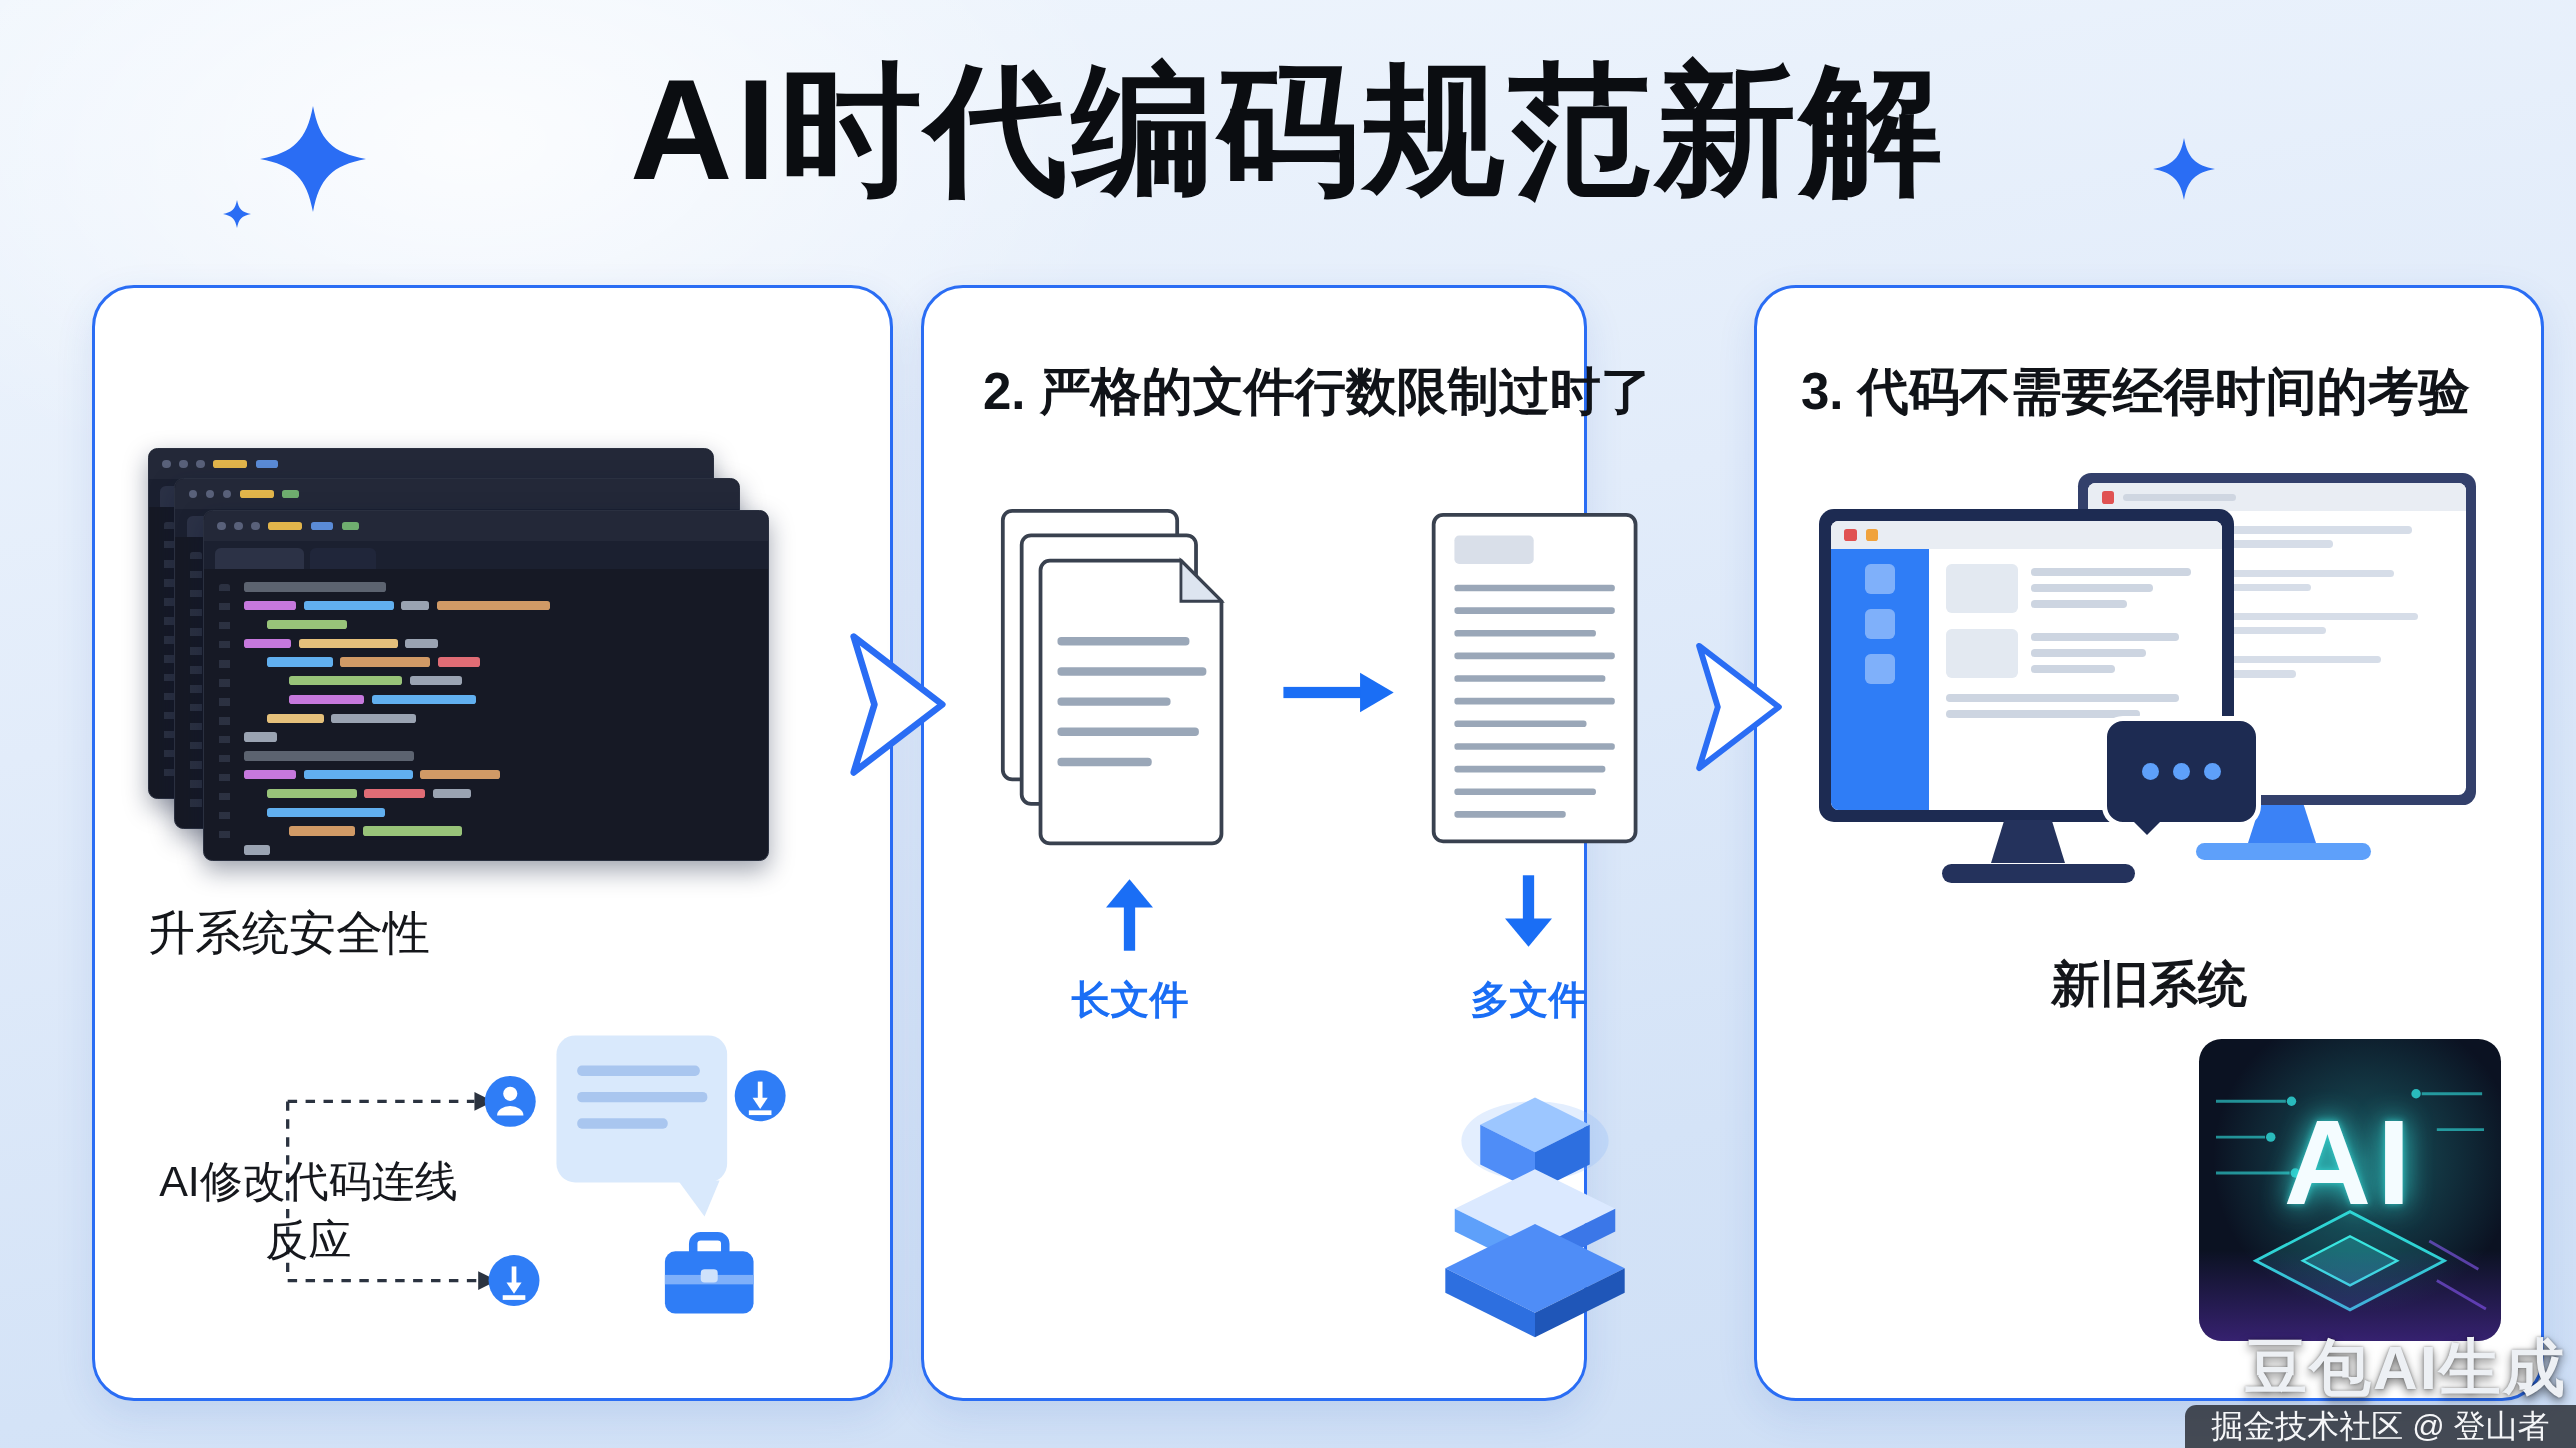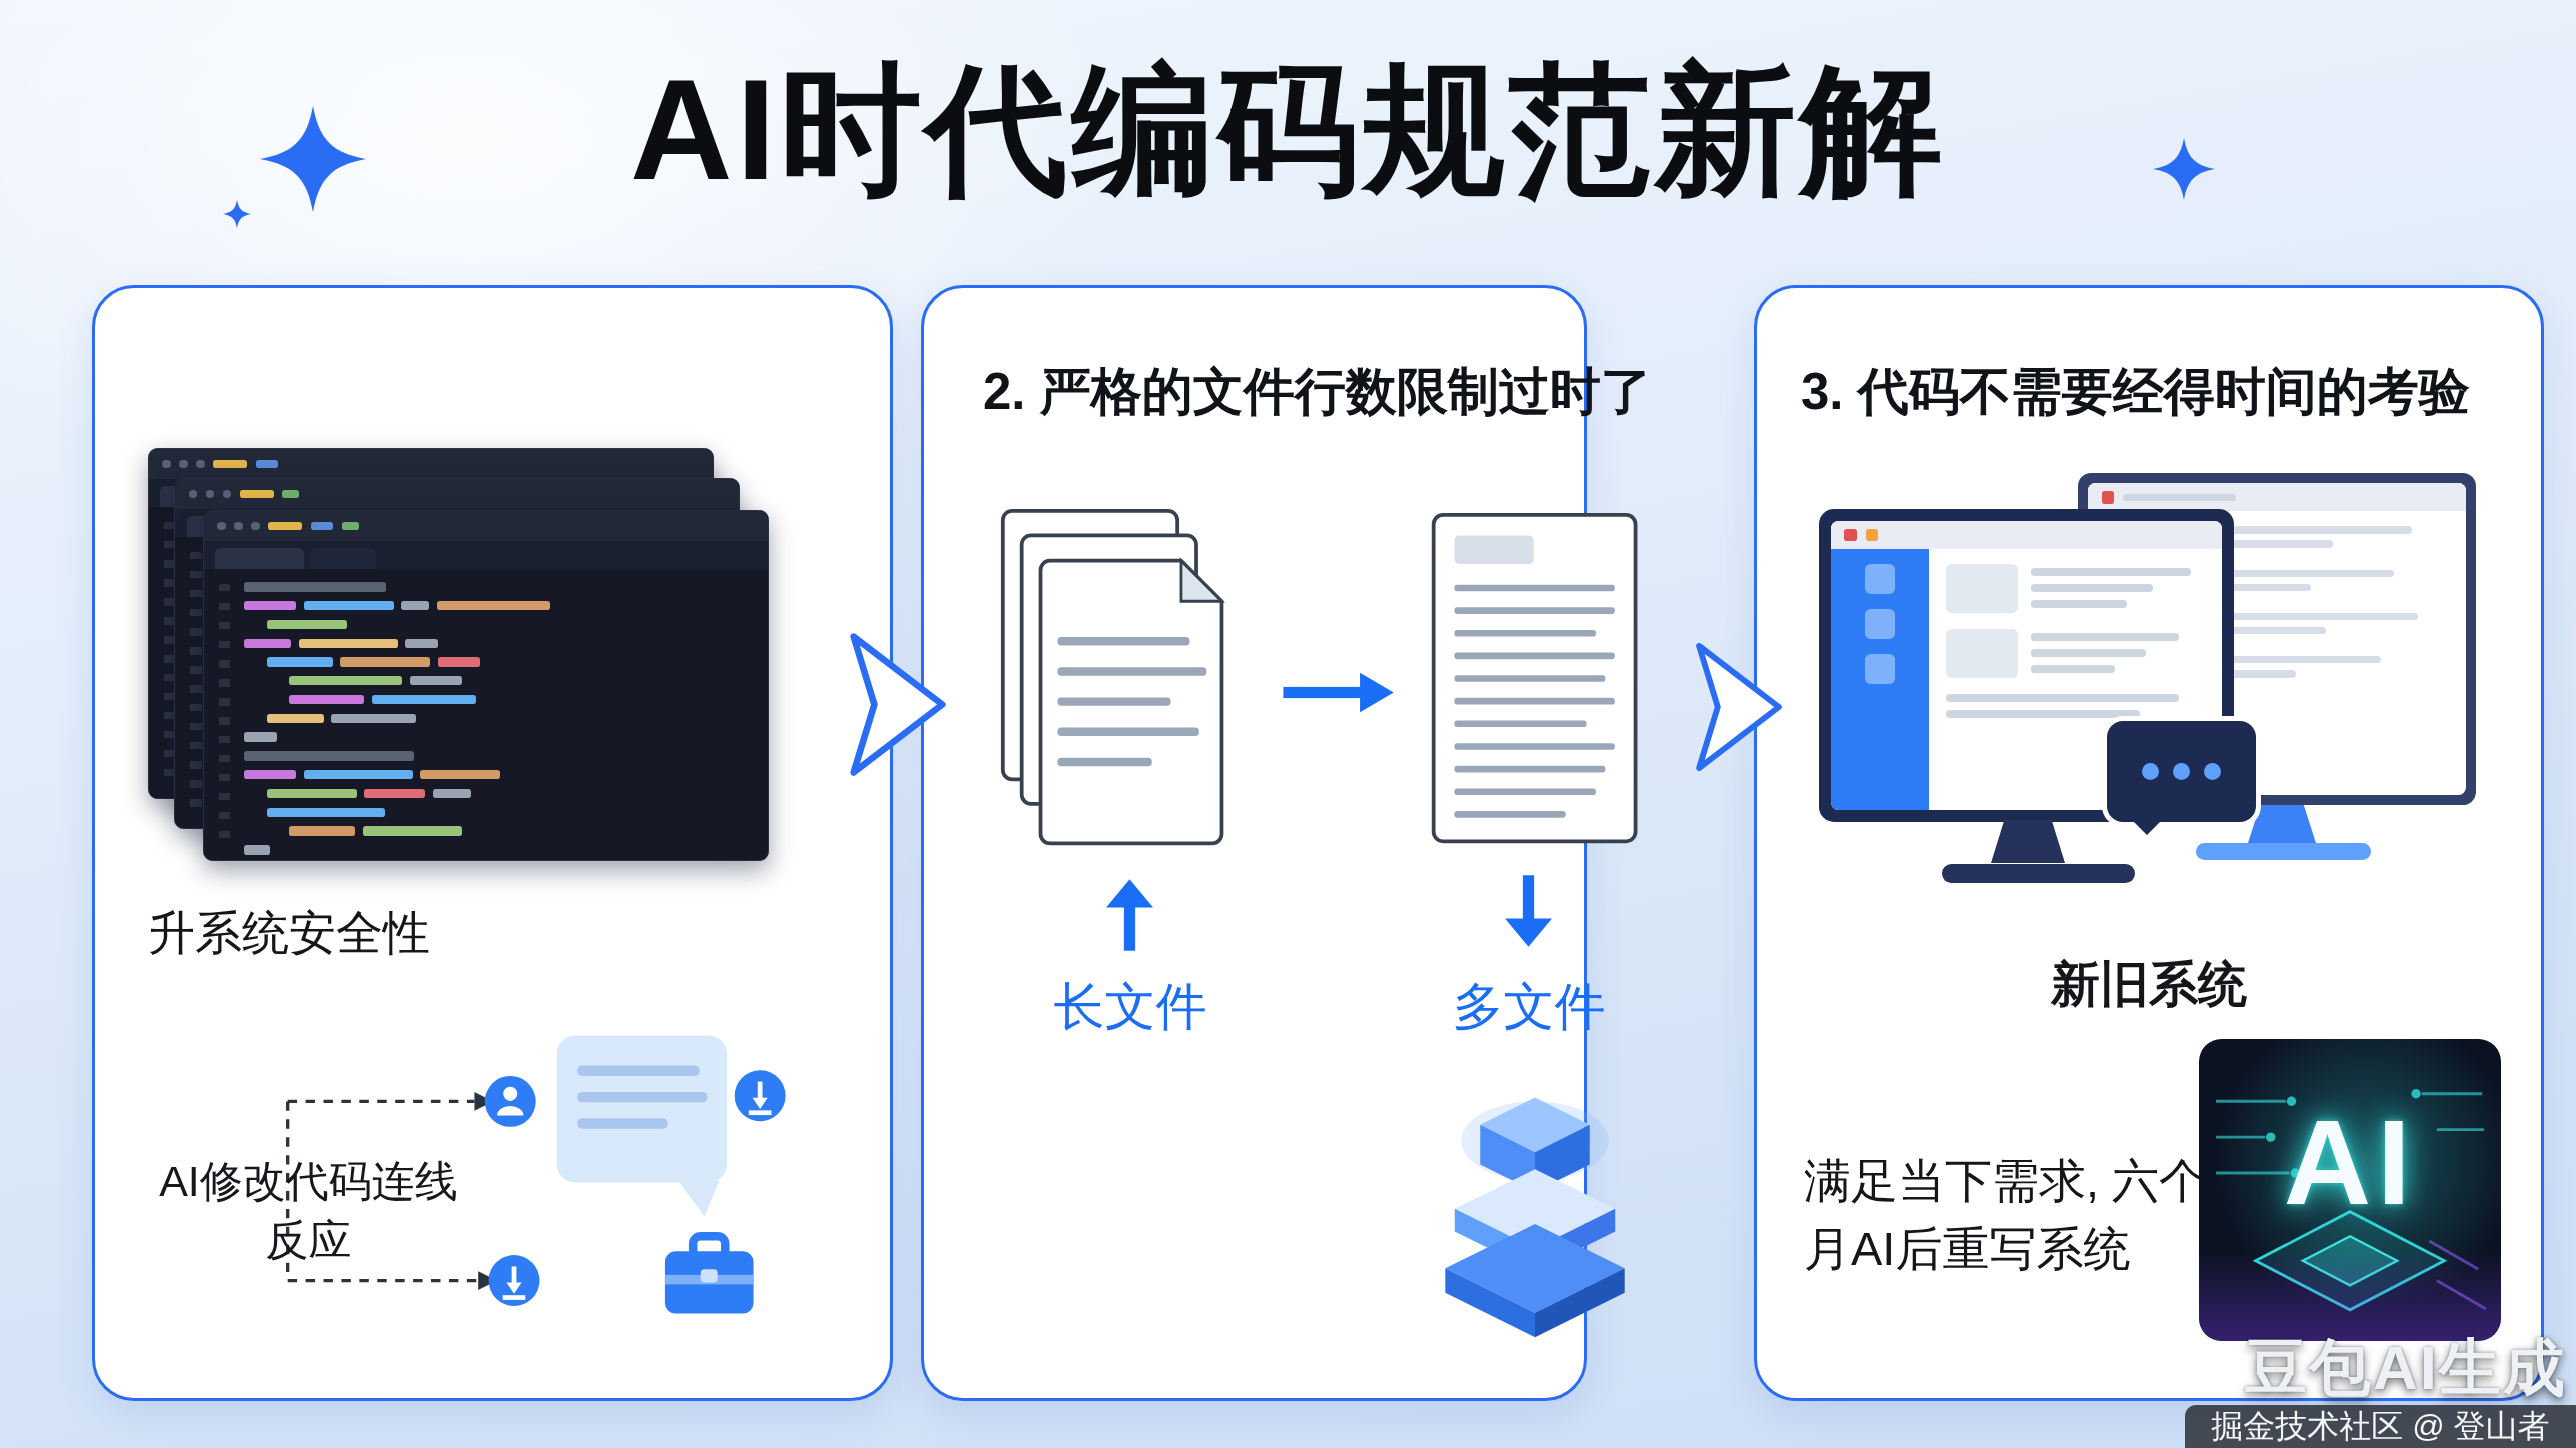--- a/index.html
+++ b/index.html
@@ -51,21 +51,21 @@
     background:repeating-linear-gradient(#3a4154 0 7.5px,transparent 7.5px 19px);border-radius:2.8px;opacity:.6}
   .cl{display:flex;gap:7.5px;margin-bottom:9.4px}
   .cl i{height:9.4px;border-radius:2.8px;display:block}
   
   .illus1{position:absolute;left:55px;top:734px;width:679px;height:321px}
   .illus1 svg{position:absolute;left:0;top:0}
   .caption{position:absolute;left:0;top:130px;width:317px;text-align:center;
     font-size:43px;line-height:59px;color:#16181d}
   
   .pos{position:absolute}
-  .flow-label{position:absolute;width:198px;text-align:center;font-size:51px;font-weight:400;color:var(--accent)}
+  .flow-label{position:absolute;width:198px;text-align:center;font-size:39px;font-weight:700;color:var(--accent)}
   
   .monitors{position:absolute;left:62px;top:185px;width:666px;height:472px}
   .mon-back{position:absolute;left:259px;top:0;width:398px;height:332px;background:#33406b;border-radius:13.2px;padding:10.4px}
   .mb-screen{width:100%;height:100%;background:#fff;border-radius:7.5px;overflow:hidden}
   .screen-top{height:28px;background:#e9edf3;display:flex;align-items:center;gap:9.4px;padding:0 13.2px}
   .dot-red{width:12.3px;height:12.3px;border-radius:2.8px;background:#e05252}
   .dot-org{width:12.3px;height:12.3px;border-radius:2.8px;background:#f0a23c}
   .top-line{height:6.6px;width:113px;background:#cfd6e1;border-radius:3.8px}
   .mb-rows{padding:15px 17px}
   .row{display:flex;gap:11.3px;margin-bottom:15px}
@@ -574,24 +574,20 @@
 
       <div class="bubble3">
           <i></i>
           <i></i>
           <i></i>
         </div>
     </div>
 
     <div class="label-systems">新旧系统</div>
 
-    <div class="p-body">
-      <div>满足当下需求, 六个</div>
-      <div>月AI后重写系统</div>
-    </div>
 
     <div class="chip">
       <svg width="302" height="302" viewBox="0 0 320 320">
         <g stroke="#2fd4d4" stroke-width="3" opacity="0.65" fill="none">
           <path d="M18,66 H92"></path>
             <path d="M18,104 H70"></path>
             <path d="M18,142 H96"></path>
           <path d="M236,58 H300"></path>
             <path d="M252,96 H302"></path>
         </g>

